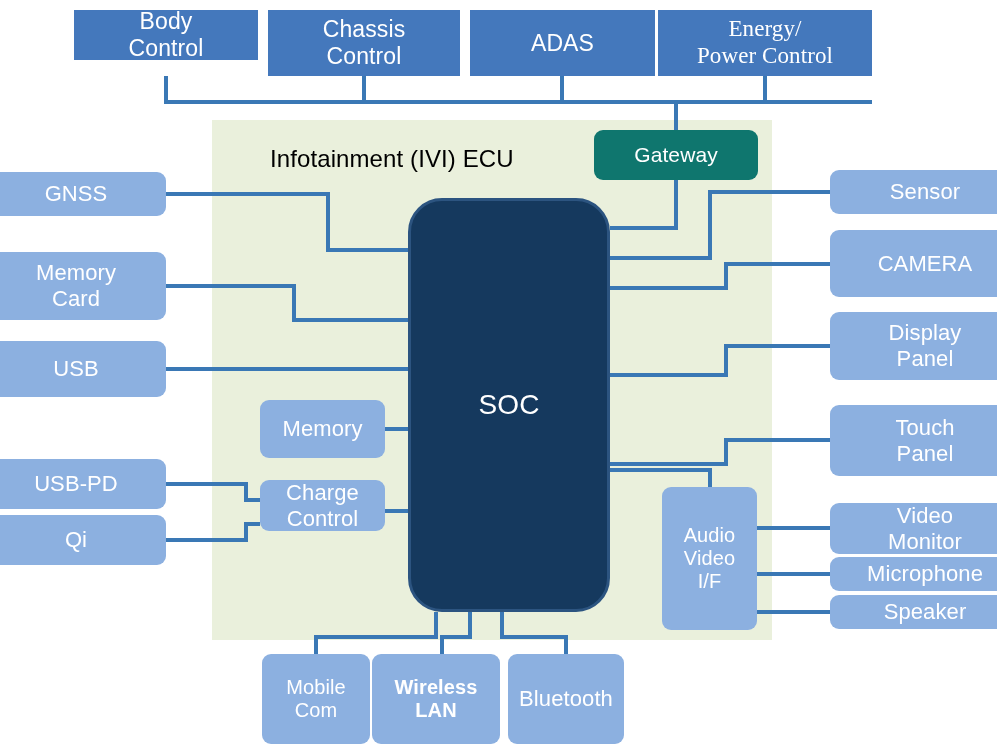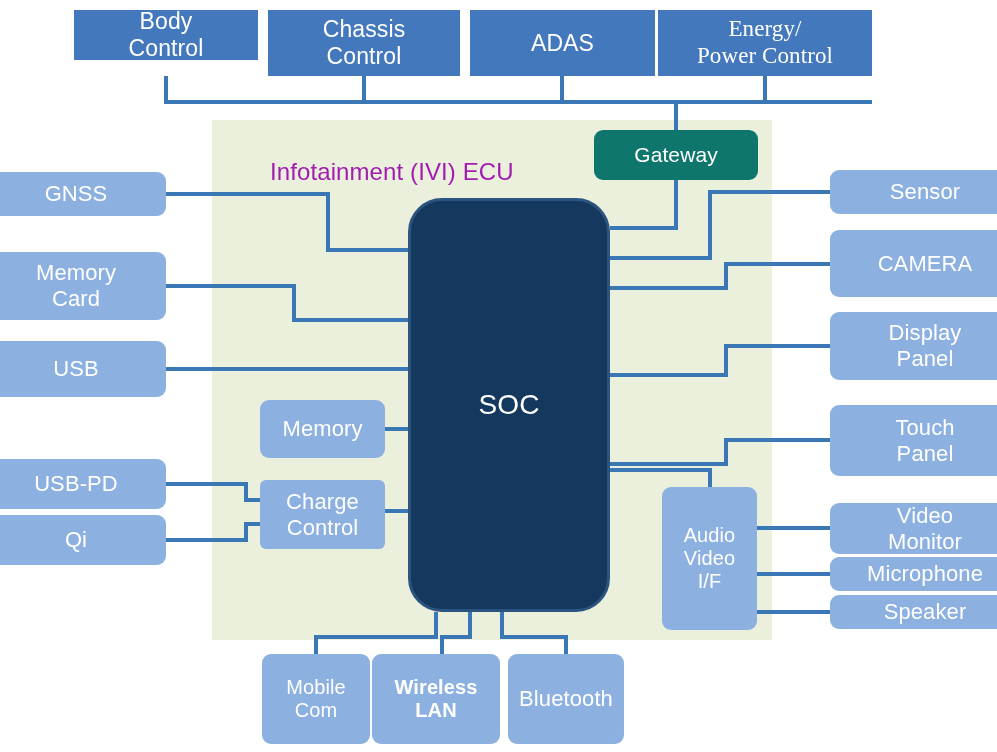--- a/index.html
+++ b/index.html
@@ -121,21 +121,21 @@
       <path d="M757 574 L830 574"></path>
 
       <path d="M757 612 L830 612"></path>
 
       <path d="M436 612 L436 637 L316 637 L316 654"></path>
       <path d="M470 612 L470 637 L442 637 L442 654"></path>
       <path d="M502 612 L502 637 L566 637 L566 654"></path>
     </g>
   </svg>
 
-  <div class="panel-title" id="panel-title" style="left: 270px; top: 145px; color: #a21caf; margin-top: 13px;">Infotainment (IVI) ECU</div>
+  <div class="panel-title" id="panel-title" style="left: 270px; top: 145px; color: #000000;">Infotainment (IVI) ECU</div>
 
   <div id="nodes">
       <div class="node sq" style="left: 74px; top: 10px; width: 184px; height: 50px;">Body
 Control</div>
       <div class="node sq" style="left: 268px; top: 10px; width: 192px; height: 66px;">Chassis
 Control</div>
       <div class="node sq" style="left: 470px; top: 10px; width: 185px; height: 66px;">ADAS</div>
       <div class="node sq" style="left: 658px; top: 10px; width: 214px; height: 66px; font-family: Liberation Serif, serif;">Energy/
 Power Control</div>
       <div class="node rnd" style="left: -14px; top: 172px; width: 180px; height: 44px;">GNSS</div>
@@ -153,21 +153,21 @@
       <div class="node rnd" style="left: 830px; top: 503px; width: 190px; height: 51px;">Video
 Monitor</div>
       <div class="node rnd" style="left: 830px; top: 557px; width: 190px; height: 34px;">Microphone</div>
       <div class="node rnd" style="left: 830px; top: 595px; width: 190px; height: 34px;">Speaker</div>
       <div class="node rnd small" style="left: 262px; top: 654px; width: 108px; height: 90px;">Mobile
 Com</div>
       <div class="node rnd small" style="left: 372px; top: 654px; width: 128px; height: 90px; font-weight: bold;">Wireless
 LAN</div>
       <div class="node rnd" style="left: 508px; top: 654px; width: 116px; height: 90px;">Bluetooth</div>
       <div class="node rnd" style="left: 260px; top: 400px; width: 125px; height: 58px;">Memory</div>
-      <div class="node rnd" style="left: 260px; top: 480px; width: 125px; height: 69px; border-radius: 6px;">Charge
+      <div class="node rnd" style="left: 260px; top: 480px; width: 125px; height: 51px;">Charge
 Control</div>
       <div class="node rnd small" style="left: 662px; top: 487px; width: 95px; height: 143px;">Audio
 Video
 I/F</div>
       <div class="node gateway" style="left: 594px; top: 130px; width: 164px; height: 50px;">Gateway</div>
       <div class="node soc" style="left: 408px; top: 198px; width: 202px; height: 414px;">SOC</div>
     </div>
 
 </div>
 

